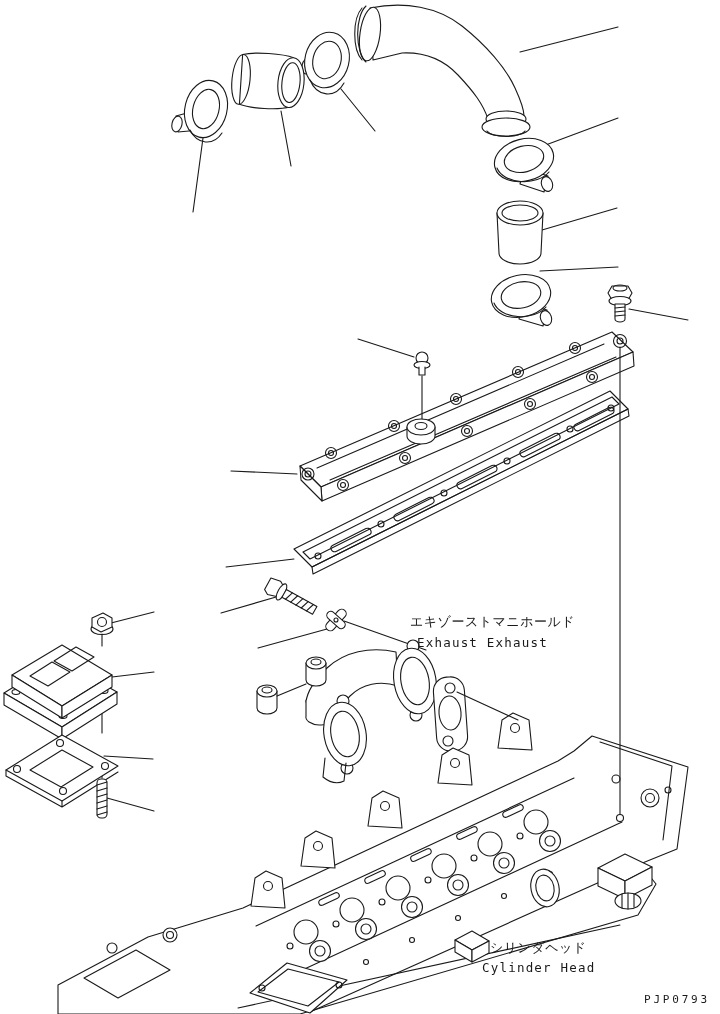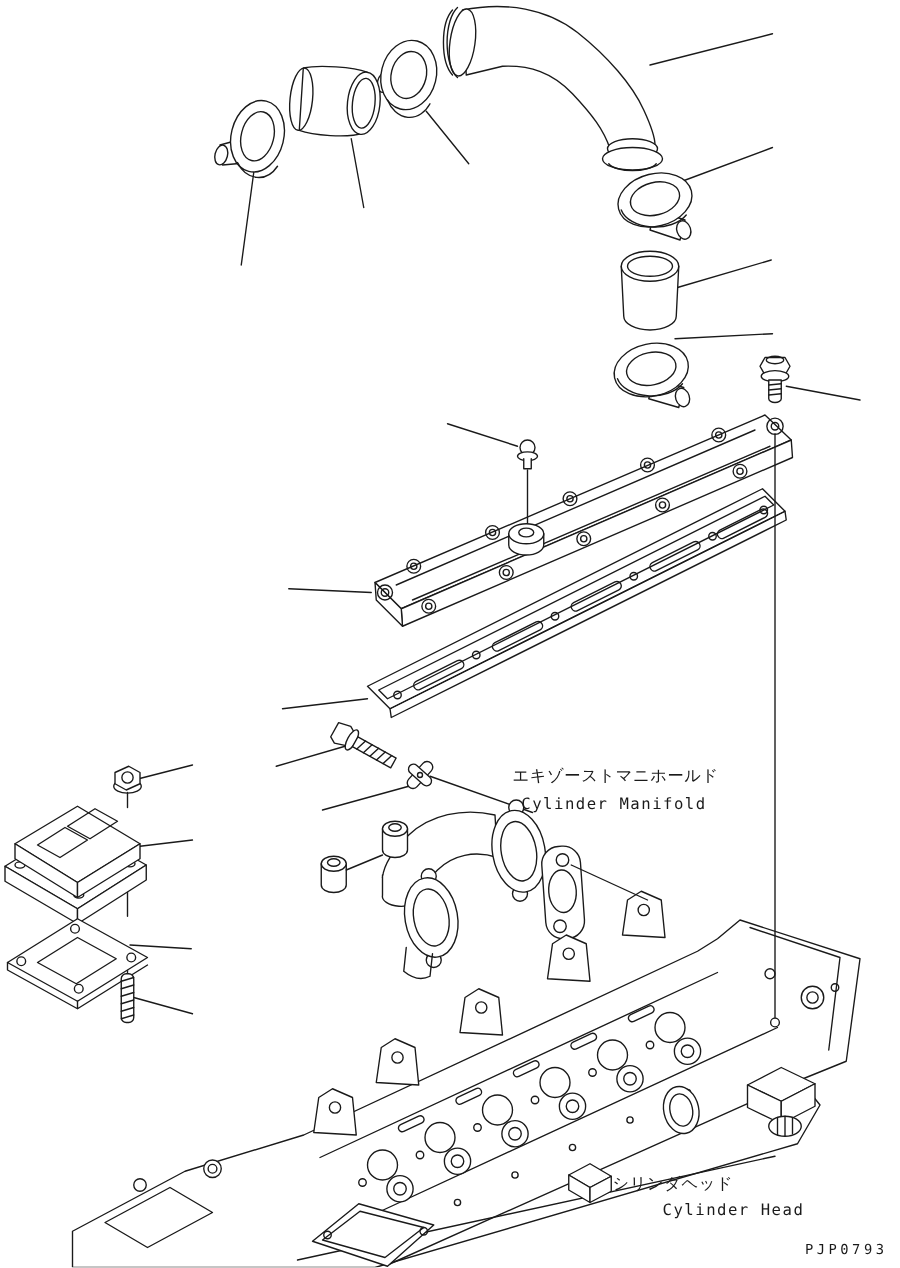--- a/index.html
+++ b/index.html
@@ -338,17 +338,17 @@
   </g>
 
   <g class="ln">
     <path d="M620,347 L620,818"></path>
     <circle class="s" cx="620" cy="818" r="3.5"></circle>
     <path d="M457,692 L518,720"></path>
   </g>
 </svg>
 
   <div class="lbl ja" style="left:410px;top:615px;">エキゾーストマニホールド</div>
-  <div class="lbl en" style="left:417px;top:636px;">Cylinder Manifold</div>
+  <div class="lbl en" style="left:417px;top:636px;">Exhaust Exhaust</div>
   <div class="lbl ja" style="left:490px;top:941px;">シリンダヘッド</div>
-  <div class="lbl en" style="left:482px;top:961px;margin-left:48px;">Cylinder Head</div>
+  <div class="lbl en" style="left:482px;top:961px;">Cylinder Head</div>
   <div class="lbl code" style="left:644px;top:994px;">PJP0793</div>
 </div>
 
 </body></html>

